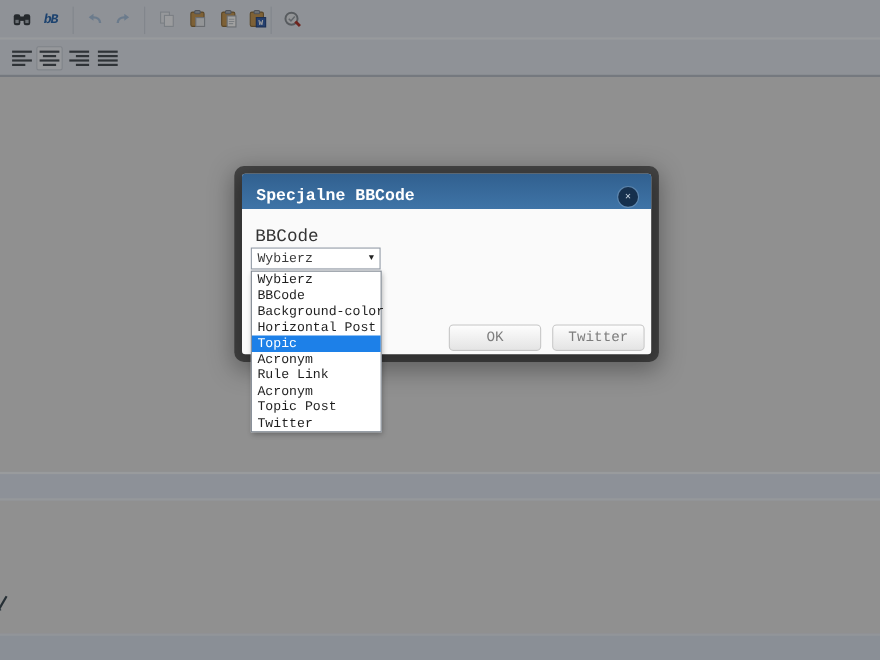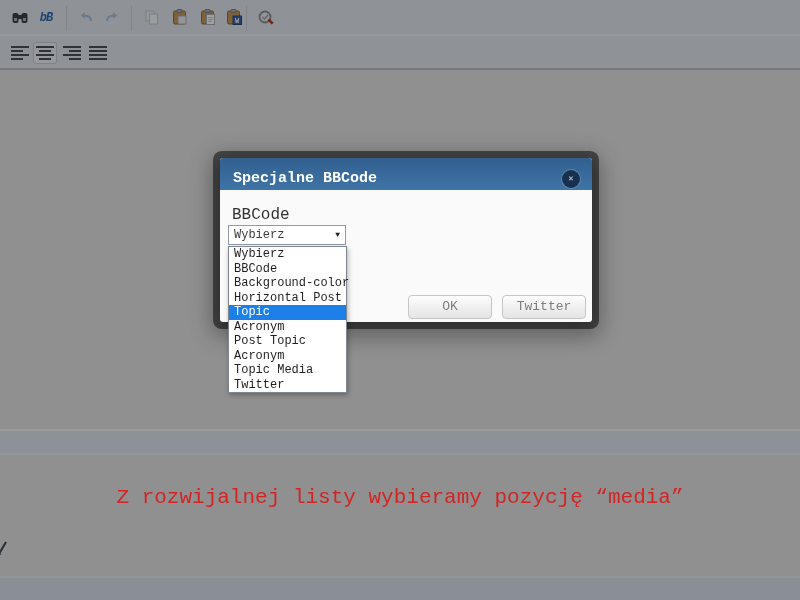--- a/index.html
+++ b/index.html
@@ -175,21 +175,20 @@
     <svg width="14" height="18" viewBox="0 0 14 18">
       <path d="M3 15 L10 3" stroke="#3d4b55" stroke-width="2"></path>
       <path d="M2 16 l3 -1" stroke="#55646e" stroke-width="1.5"></path>
     </svg>
   </div>
 
   <div class="bottom-bar"></div>
 
   <div class="overlay"></div>
 
-  <div class="annotation">Z rozwijalnej listy wybieramy pozycję “media”</div>
 
   <div class="modal">
     <div class="modal-header">
       <div class="modal-title">Specjalne BBCode</div>
       <div class="modal-close">✕</div>
     </div>
     <div class="field-label">BBCode</div>
     <div class="select">
       <span>Wybierz</span>
       <span class="select-arrow">▼</span>
@@ -198,19 +197,19 @@
     <div class="btn btn-cancel">Twitter</div>
   </div>
 
   <div class="listbox">
       <div class="list-item">Wybierz</div>
       <div class="list-item">BBCode</div>
       <div class="list-item">Background-color</div>
       <div class="list-item">Horizontal Post</div>
       <div class="list-item selected">Topic</div>
       <div class="list-item">Acronym</div>
-      <div class="list-item">Post Topic</div>
+      <div class="list-item">Rule Link</div>
       <div class="list-item">Acronym</div>
-      <div class="list-item">Topic Media</div>
+      <div class="list-item">Topic Post</div>
       <div class="list-item">Twitter</div>
     </div>
 
 </div>
 
 </body></html>

